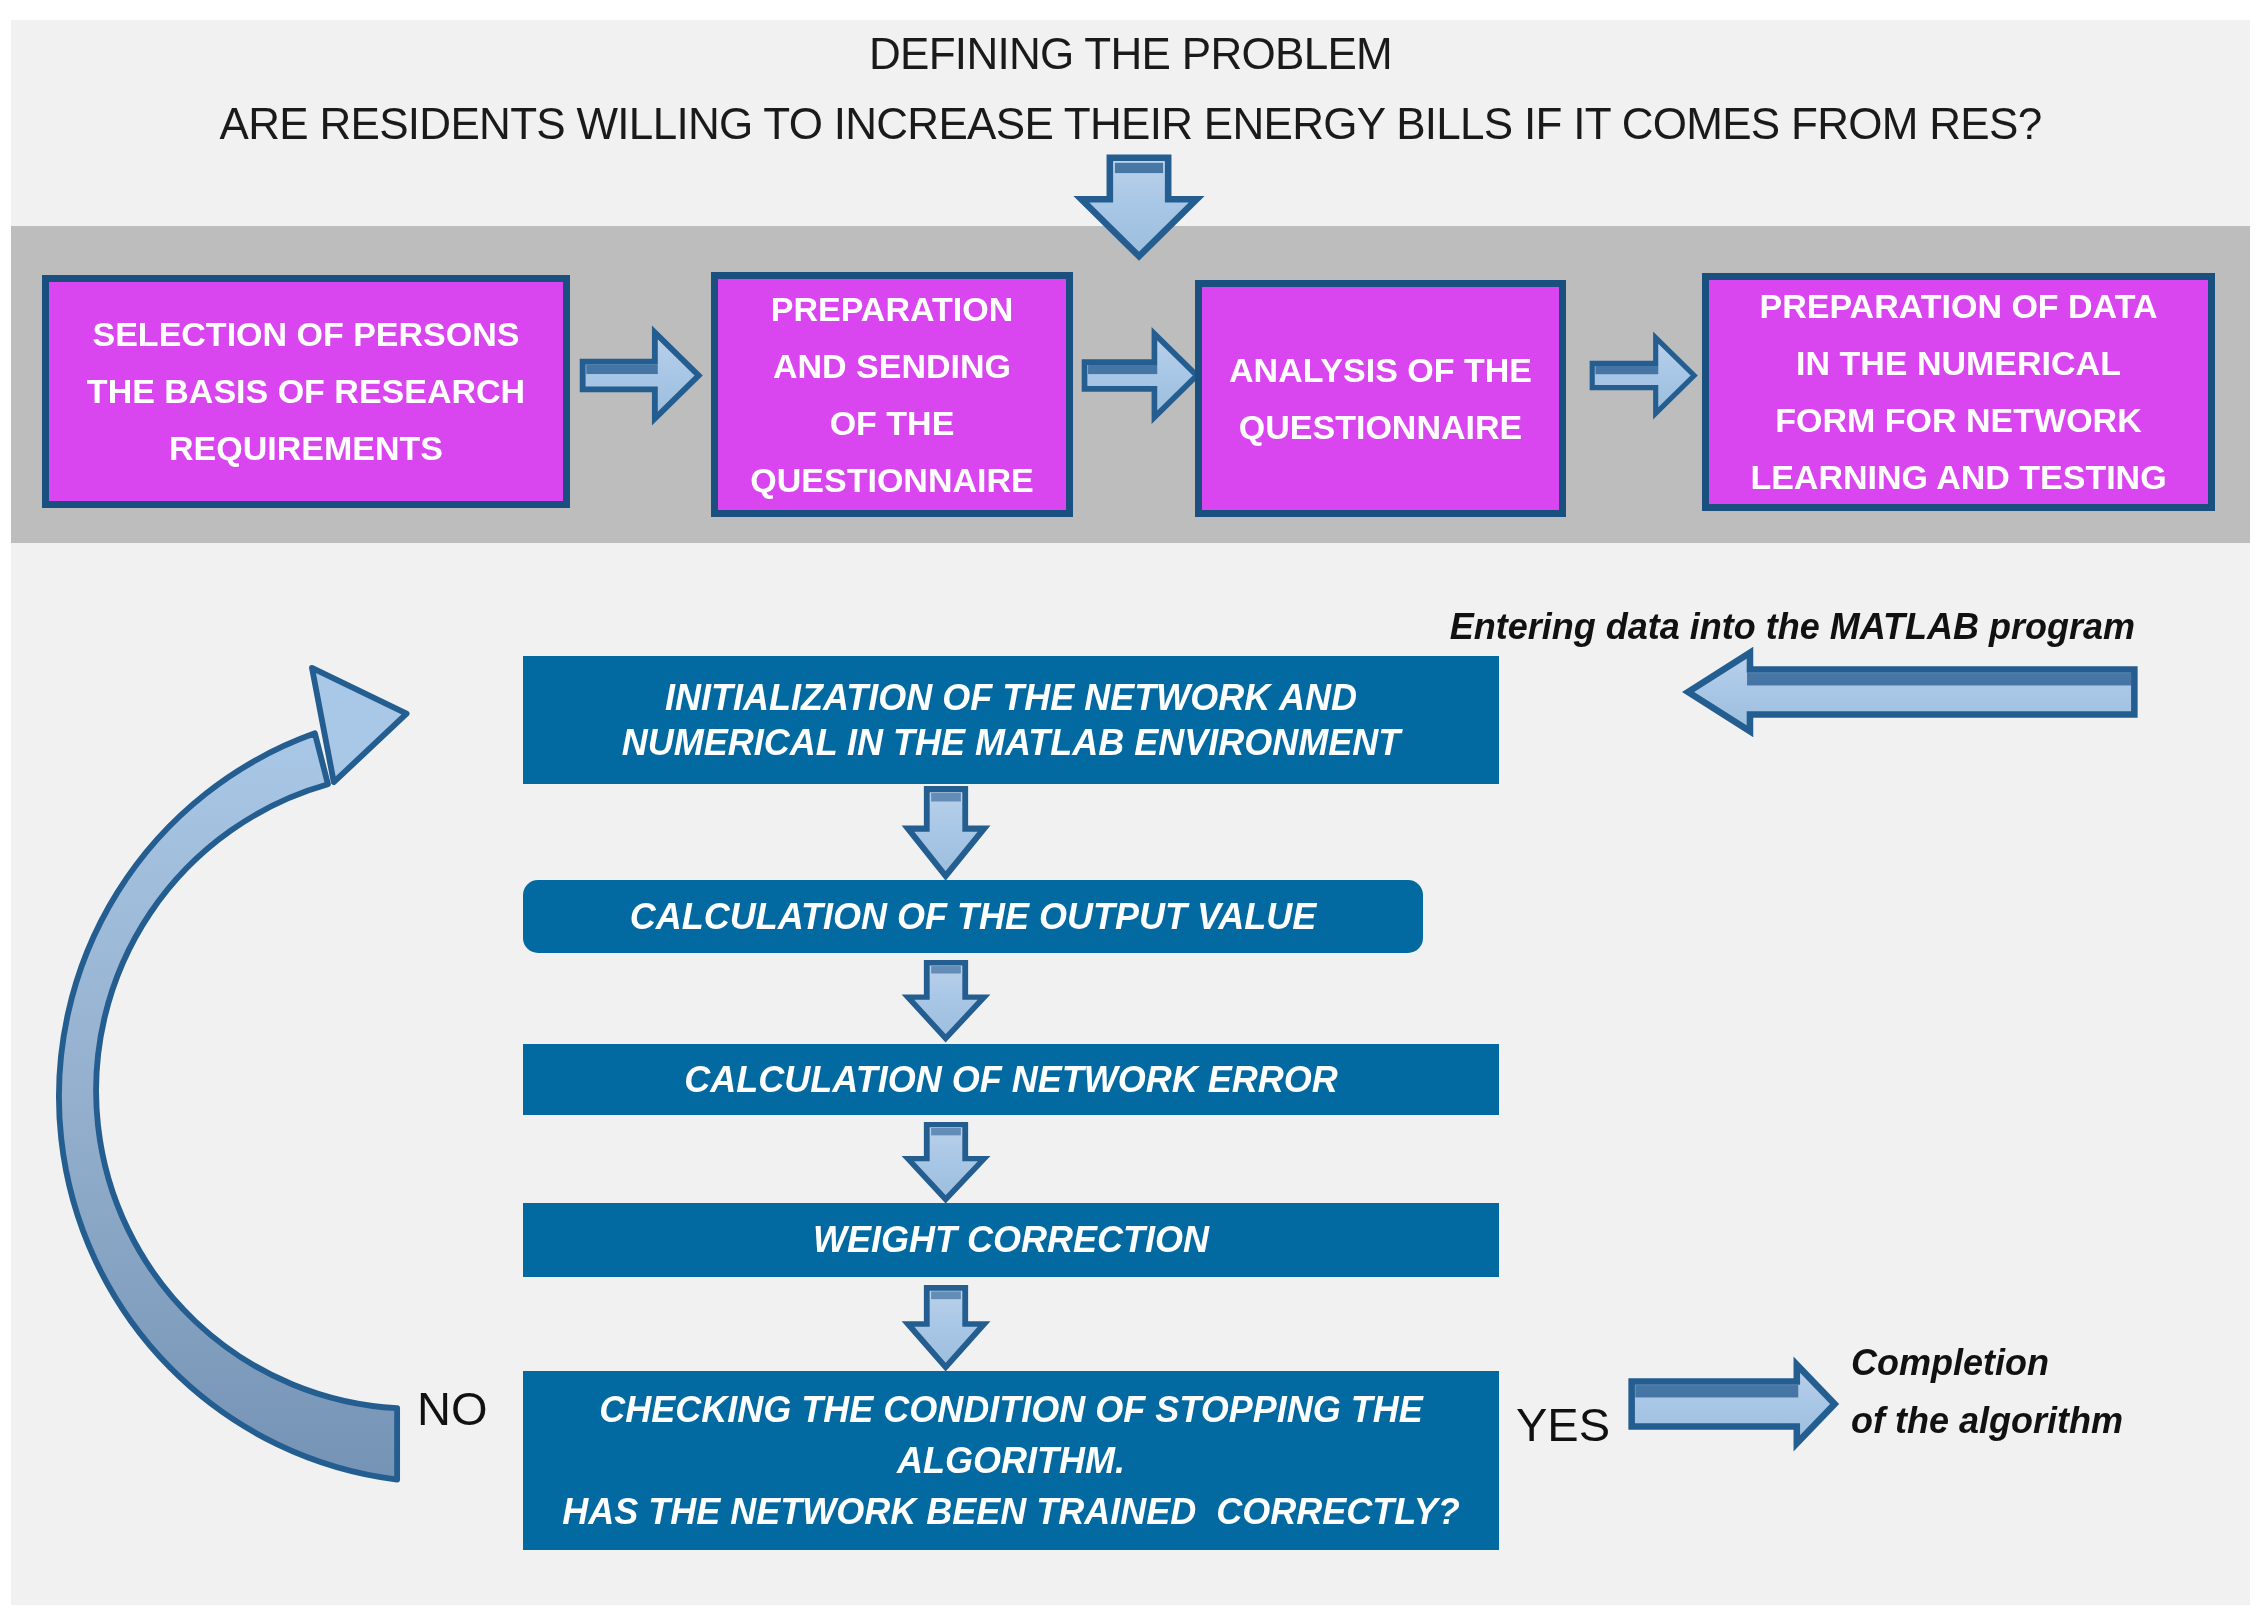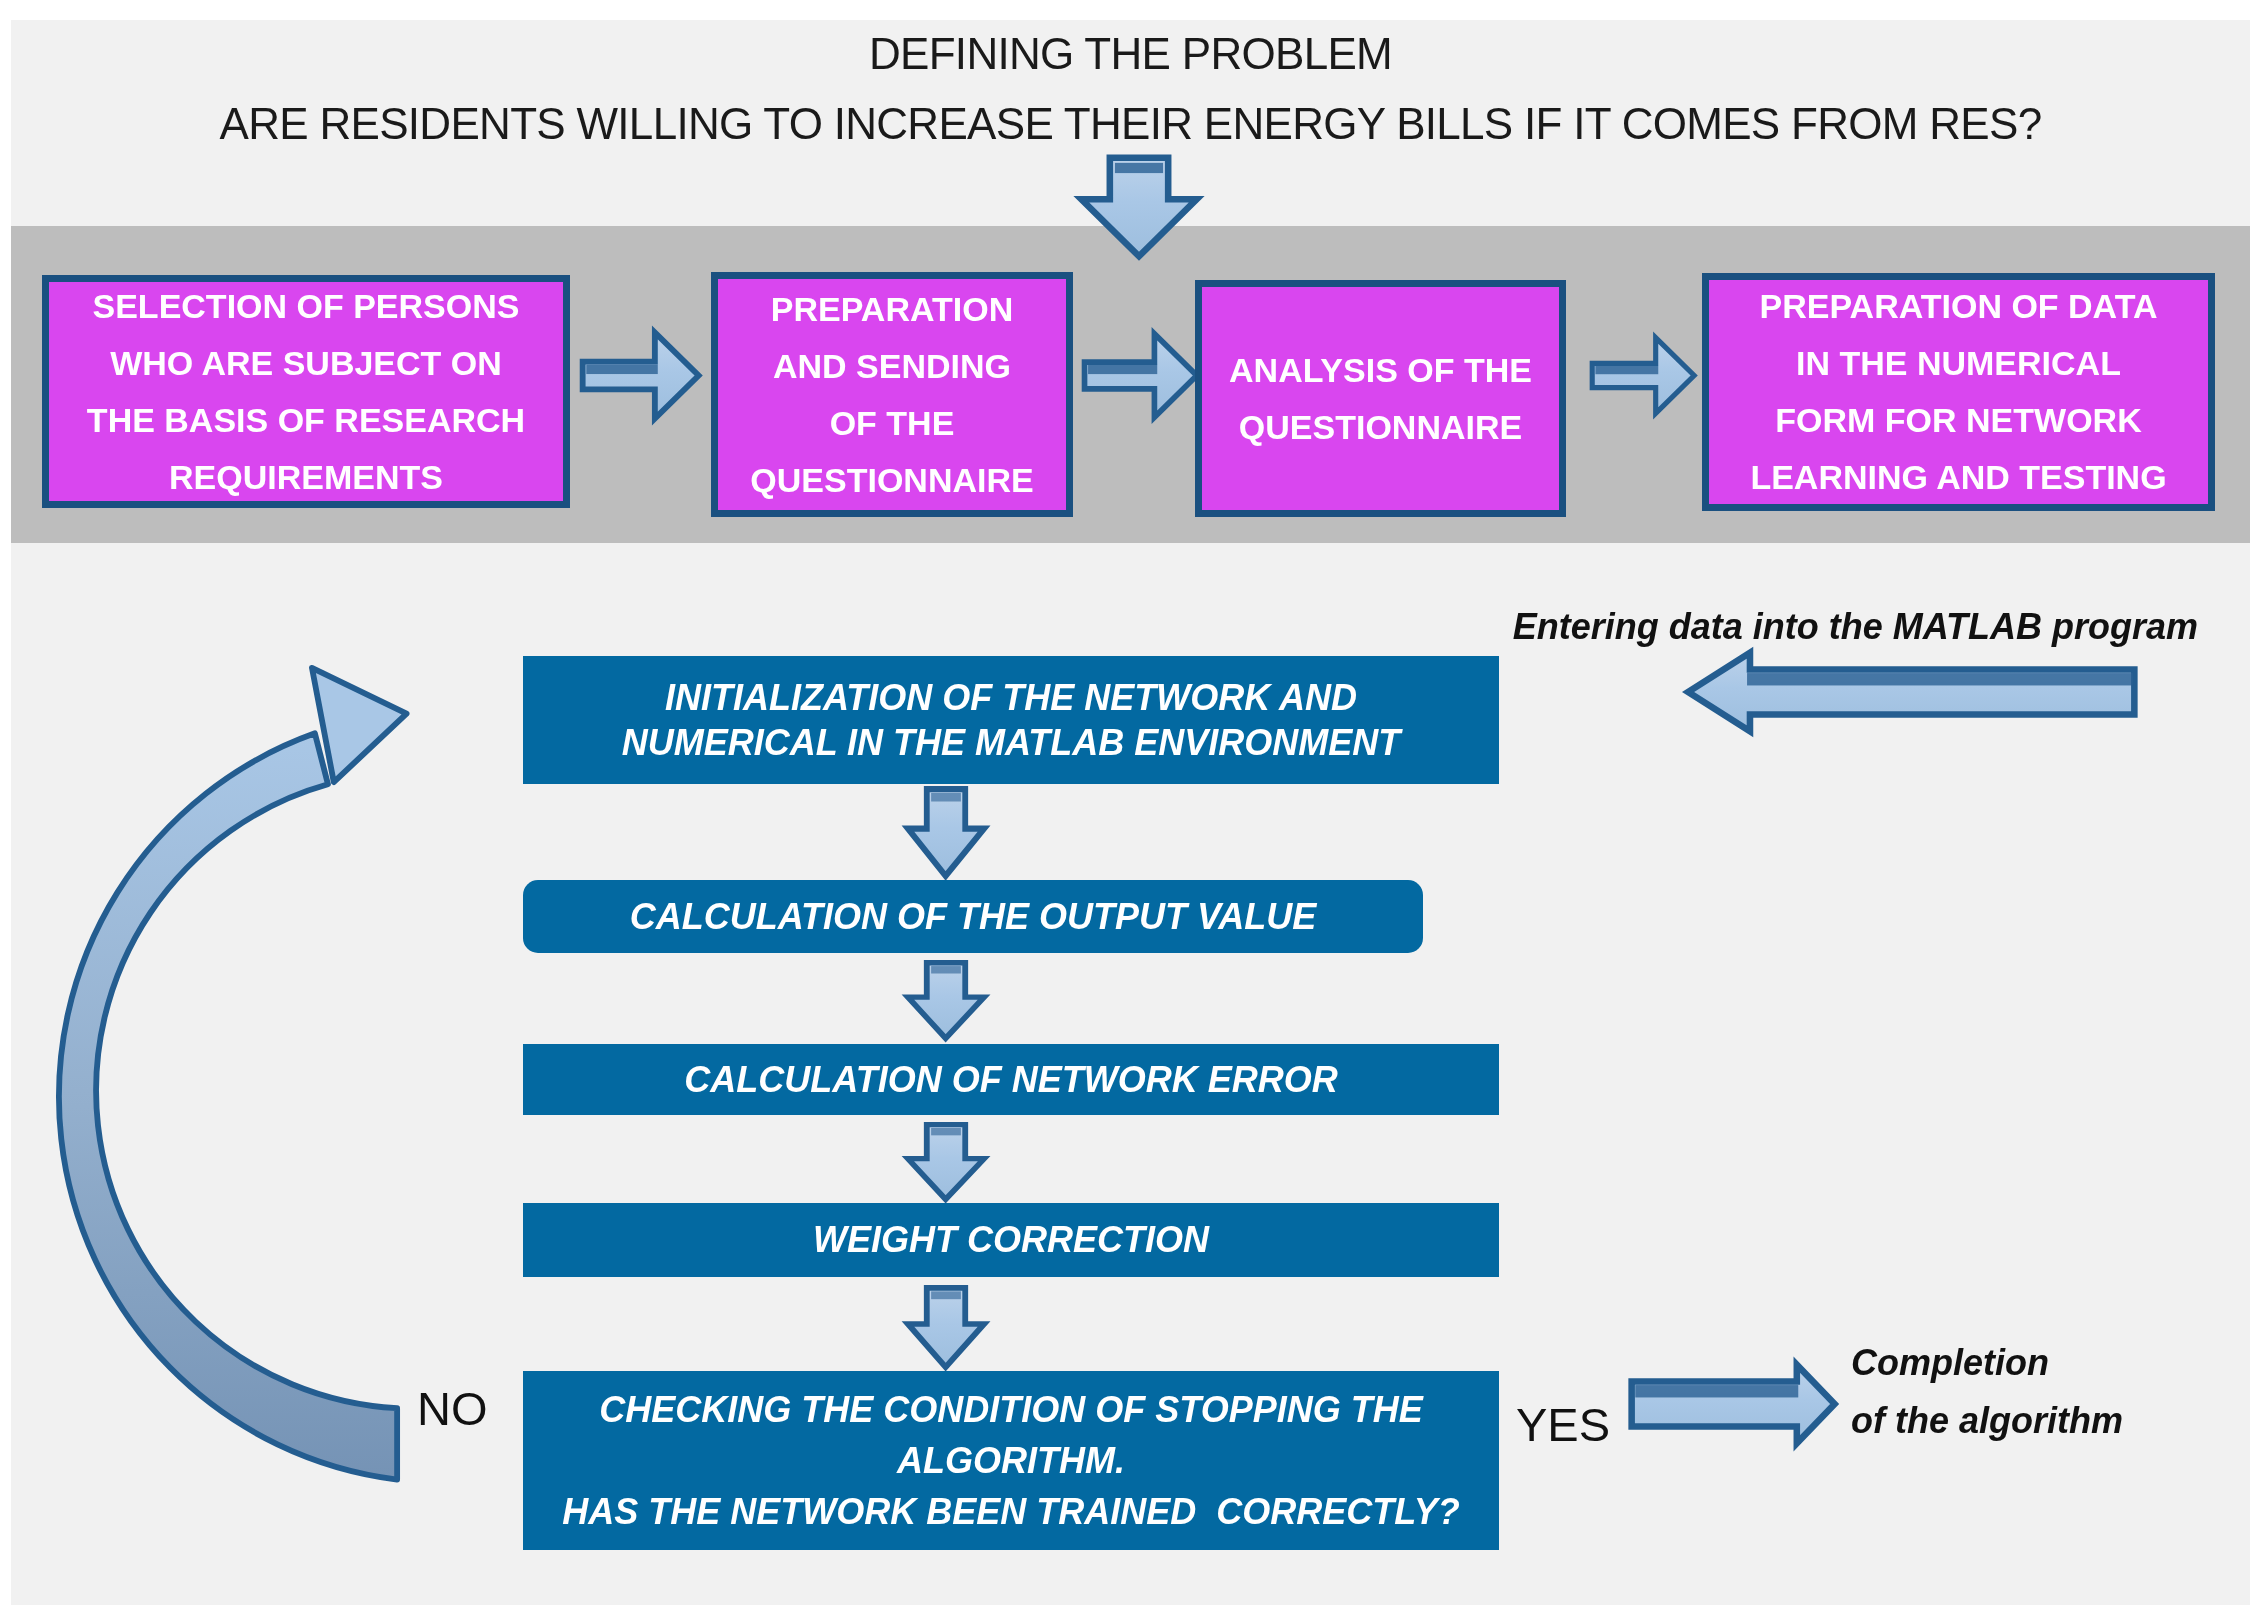--- a/index.html
+++ b/index.html
@@ -41,21 +41,20 @@
 <div class="abs title" style="top:26px;">DEFINING THE PROBLEM</div>
 <div class="abs title" style="top:96px;">ARE RESIDENTS WILLING TO INCREASE THEIR ENERGY BILLS IF IT COMES FROM RES?</div>
 
 <svg class="abs" style="left:1077px;top:154px;" width="124" height="106" viewBox="0 0 170 145">
   <polygon points="45,5 125,5 125,62 164,62 85,140 6,62 45,62" fill="url(#gradArrow)" stroke="#245d90" stroke-width="9"></polygon>
   <rect x="52" y="12" width="66" height="14" fill="#2b6094" opacity="0.8"></rect>
 </svg>
 
 <div class="abs phase-box" style="left:42px;top:275px;width:514px;height:219px;">
   <span class="t">SELECTION OF PERSONS</span>
-  <span class="t">WHO ARE SUBJECT ON</span>
   <span class="t">THE BASIS OF RESEARCH</span>
   <span class="t">REQUIREMENTS</span>
 </div>
 
 <svg class="abs" style="left:579px;top:328px;" width="124" height="95" viewBox="0 0 170 130">
   <polygon points="5,46 104,46 104,6 164,65 104,124 104,84 5,84" fill="url(#gradArrow)" stroke="#245d90" stroke-width="8"></polygon>
   <rect x="10" y="50" width="98" height="13" fill="#2b6094" opacity="0.8"></rect>
 </svg>
 
 <div class="abs phase-box" style="left:711px;top:272px;width:348px;height:231px;">
@@ -80,21 +79,21 @@
   <rect x="10" y="50" width="98" height="13" fill="#2b6094" opacity="0.8"></rect>
 </svg>
 
 <div class="abs phase-box" style="left:1702px;top:273px;width:499px;height:224px;">
   <span class="t">PREPARATION OF DATA</span>
   <span class="t">IN THE NUMERICAL</span>
   <span class="t">FORM FOR NETWORK</span>
   <span class="t">LEARNING AND TESTING</span>
 </div>
 
-<div class="abs note" style="left:1426px;top:606px;width:772px;text-align:right;">Entering data into the MATLAB program</div>
+<div class="abs note" style="left:1363px;top:606px;width:772px;text-align:right;">Entering data into the MATLAB program</div>
 
 <svg class="abs" style="left:1683px;top:649px;" width="455" height="86" viewBox="0 0 625 118">
   <polygon points="620,28 92,28 92,5 7,59 92,113 92,90 620,90" fill="url(#gradArrow)" stroke="#245d90" stroke-width="9"></polygon>
   <rect x="88" y="33" width="530" height="17" fill="#2b6094" opacity="0.8"></rect>
 </svg>
 
 <div class="abs step-box lh62" style="left:523px;top:656px;width:976px;height:128px;">
   <span class="t">INITIALIZATION OF THE NETWORK AND</span>
   <span class="t">NUMERICAL IN THE MATLAB ENVIRONMENT</span>
 </div>

